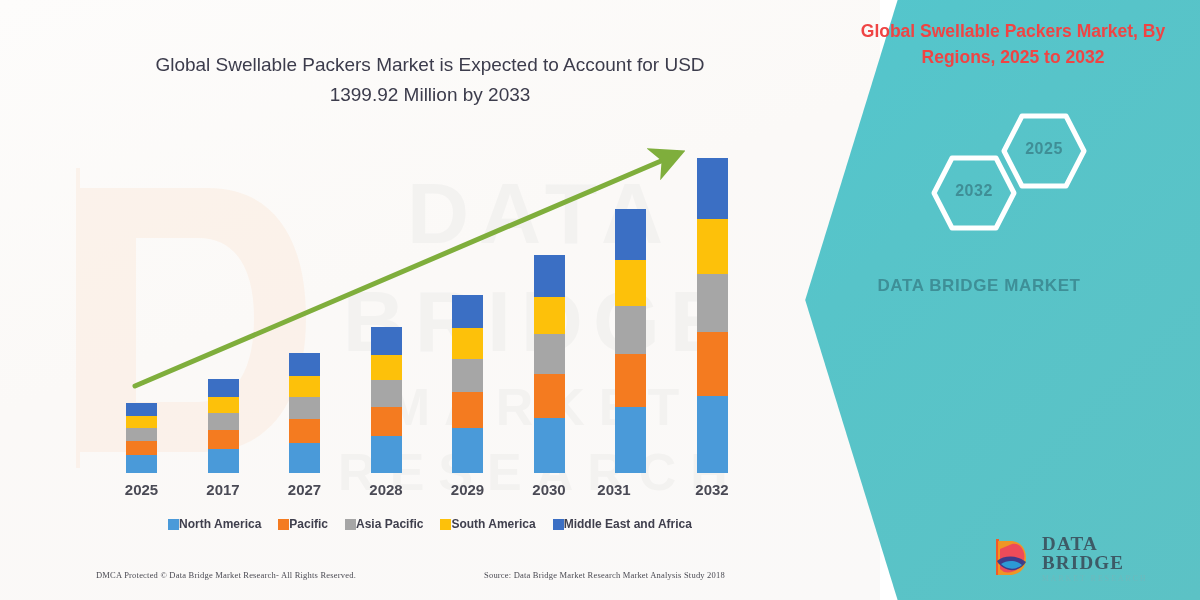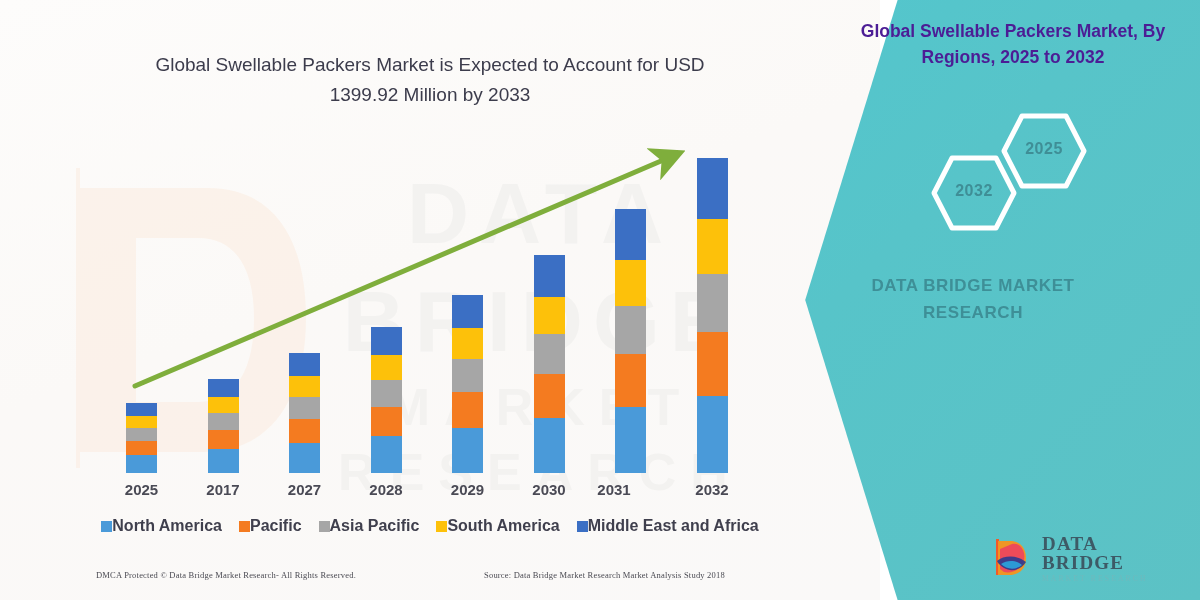--- a/index.html
+++ b/index.html
@@ -55,21 +55,21 @@
     right: 0; top: 0;
     width: 420px; height: 600px;
     background: linear-gradient(135deg, #53c6cd 0%, #57c4c9 35%, #5cc2c5 100%);
     clip-path: polygon(28% 0%, 100% 0%, 100% 100%, 28% 100%, 6% 50%);
   }
   .teal-title {
     position: absolute;
     right: 22px; top: 18px;
     width: 330px;
     text-align: center;
-    color: #4c1d95;
+    color: #ef4444;
     font-size: 17.5px;
     font-weight: 600;
     line-height: 1.5;
   }
   .hexwrap {
     position: absolute;
     right: 98px;
     top: 112px;
     width: 190px;
     height: 120px;
@@ -87,21 +87,21 @@
     color: #3f8e96;
     font-size: 16px;
     font-weight: 600;
     letter-spacing: .5px;
   }
   .hex-2025 { left: 88px; top: 0px; }
   .hex-2032 { left: 18px; top: 42px; }
 
   .brand-lines {
     position: absolute;
-    right: 77px;
+    right: 71px;
     top: 272px;
     width: 300px;
     text-align: center;
     color: #3e8f97;
     font-size: 17px;
     font-weight: 600;
     letter-spacing: .6px;
     line-height: 1.6;
   }
 
@@ -192,21 +192,21 @@
     display: flex;
     justify-content: center;
     align-items: center;
     gap: 17px;
     flex-wrap: nowrap;
   }
   .legend-item {
     display: flex;
     align-items: center;
     gap: 0;
-    font-size: 16px;
+    font-size: 12px;
     font-weight: 700;
     color: #3f3f4d;
     white-space: nowrap;
   }
   .legend-swatch {
     width: 11px; height: 11px;
     flex: none;
   }
 
   
@@ -368,21 +368,20 @@
     <div class="hex hex-2032">
       <svg width="88" height="78" viewBox="0 0 88 78">
         <polygon points="22,4 66,4 84,39 66,74 22,74 4,39" fill="none" stroke="#ffffff" stroke-width="5" stroke-linejoin="round"></polygon>
       </svg>
       <div class="hex-label">2032</div>
     </div>
   </div>
 
   <div class="brand-lines">
     <div>DATA BRIDGE MARKET</div>
-    <div>RESEARCH</div>
   </div>
 
   <div class="dbmr-logo">
     <svg class="dbmr-mark" viewBox="0 0 46 46">
       <path d="M8 4 L8 40 L11 40 L11 4 Z" fill="#f15a29"></path>
       <path d="M10 6 L22 6 C33 6 38 14 38 23 C38 33 32 40 21 40 L10 40 Z" fill="#f7941e" opacity="0.95"></path>
       <path d="M12 14 L24 9 C32 7 38 16 36 25 C34 34 24 39 16 37 L12 34 Z" fill="#ec008c" opacity="0.5"></path>
       <path d="M9 26 C16 20 30 20 38 27 C31 38 16 38 9 26 Z" fill="#2b3a8f" opacity="0.9"></path>
       <path d="M13 29 C19 25 28 25 34 30 C28 35 19 35 13 29 Z" fill="#29abe2" opacity="0.85"></path>
     </svg>

